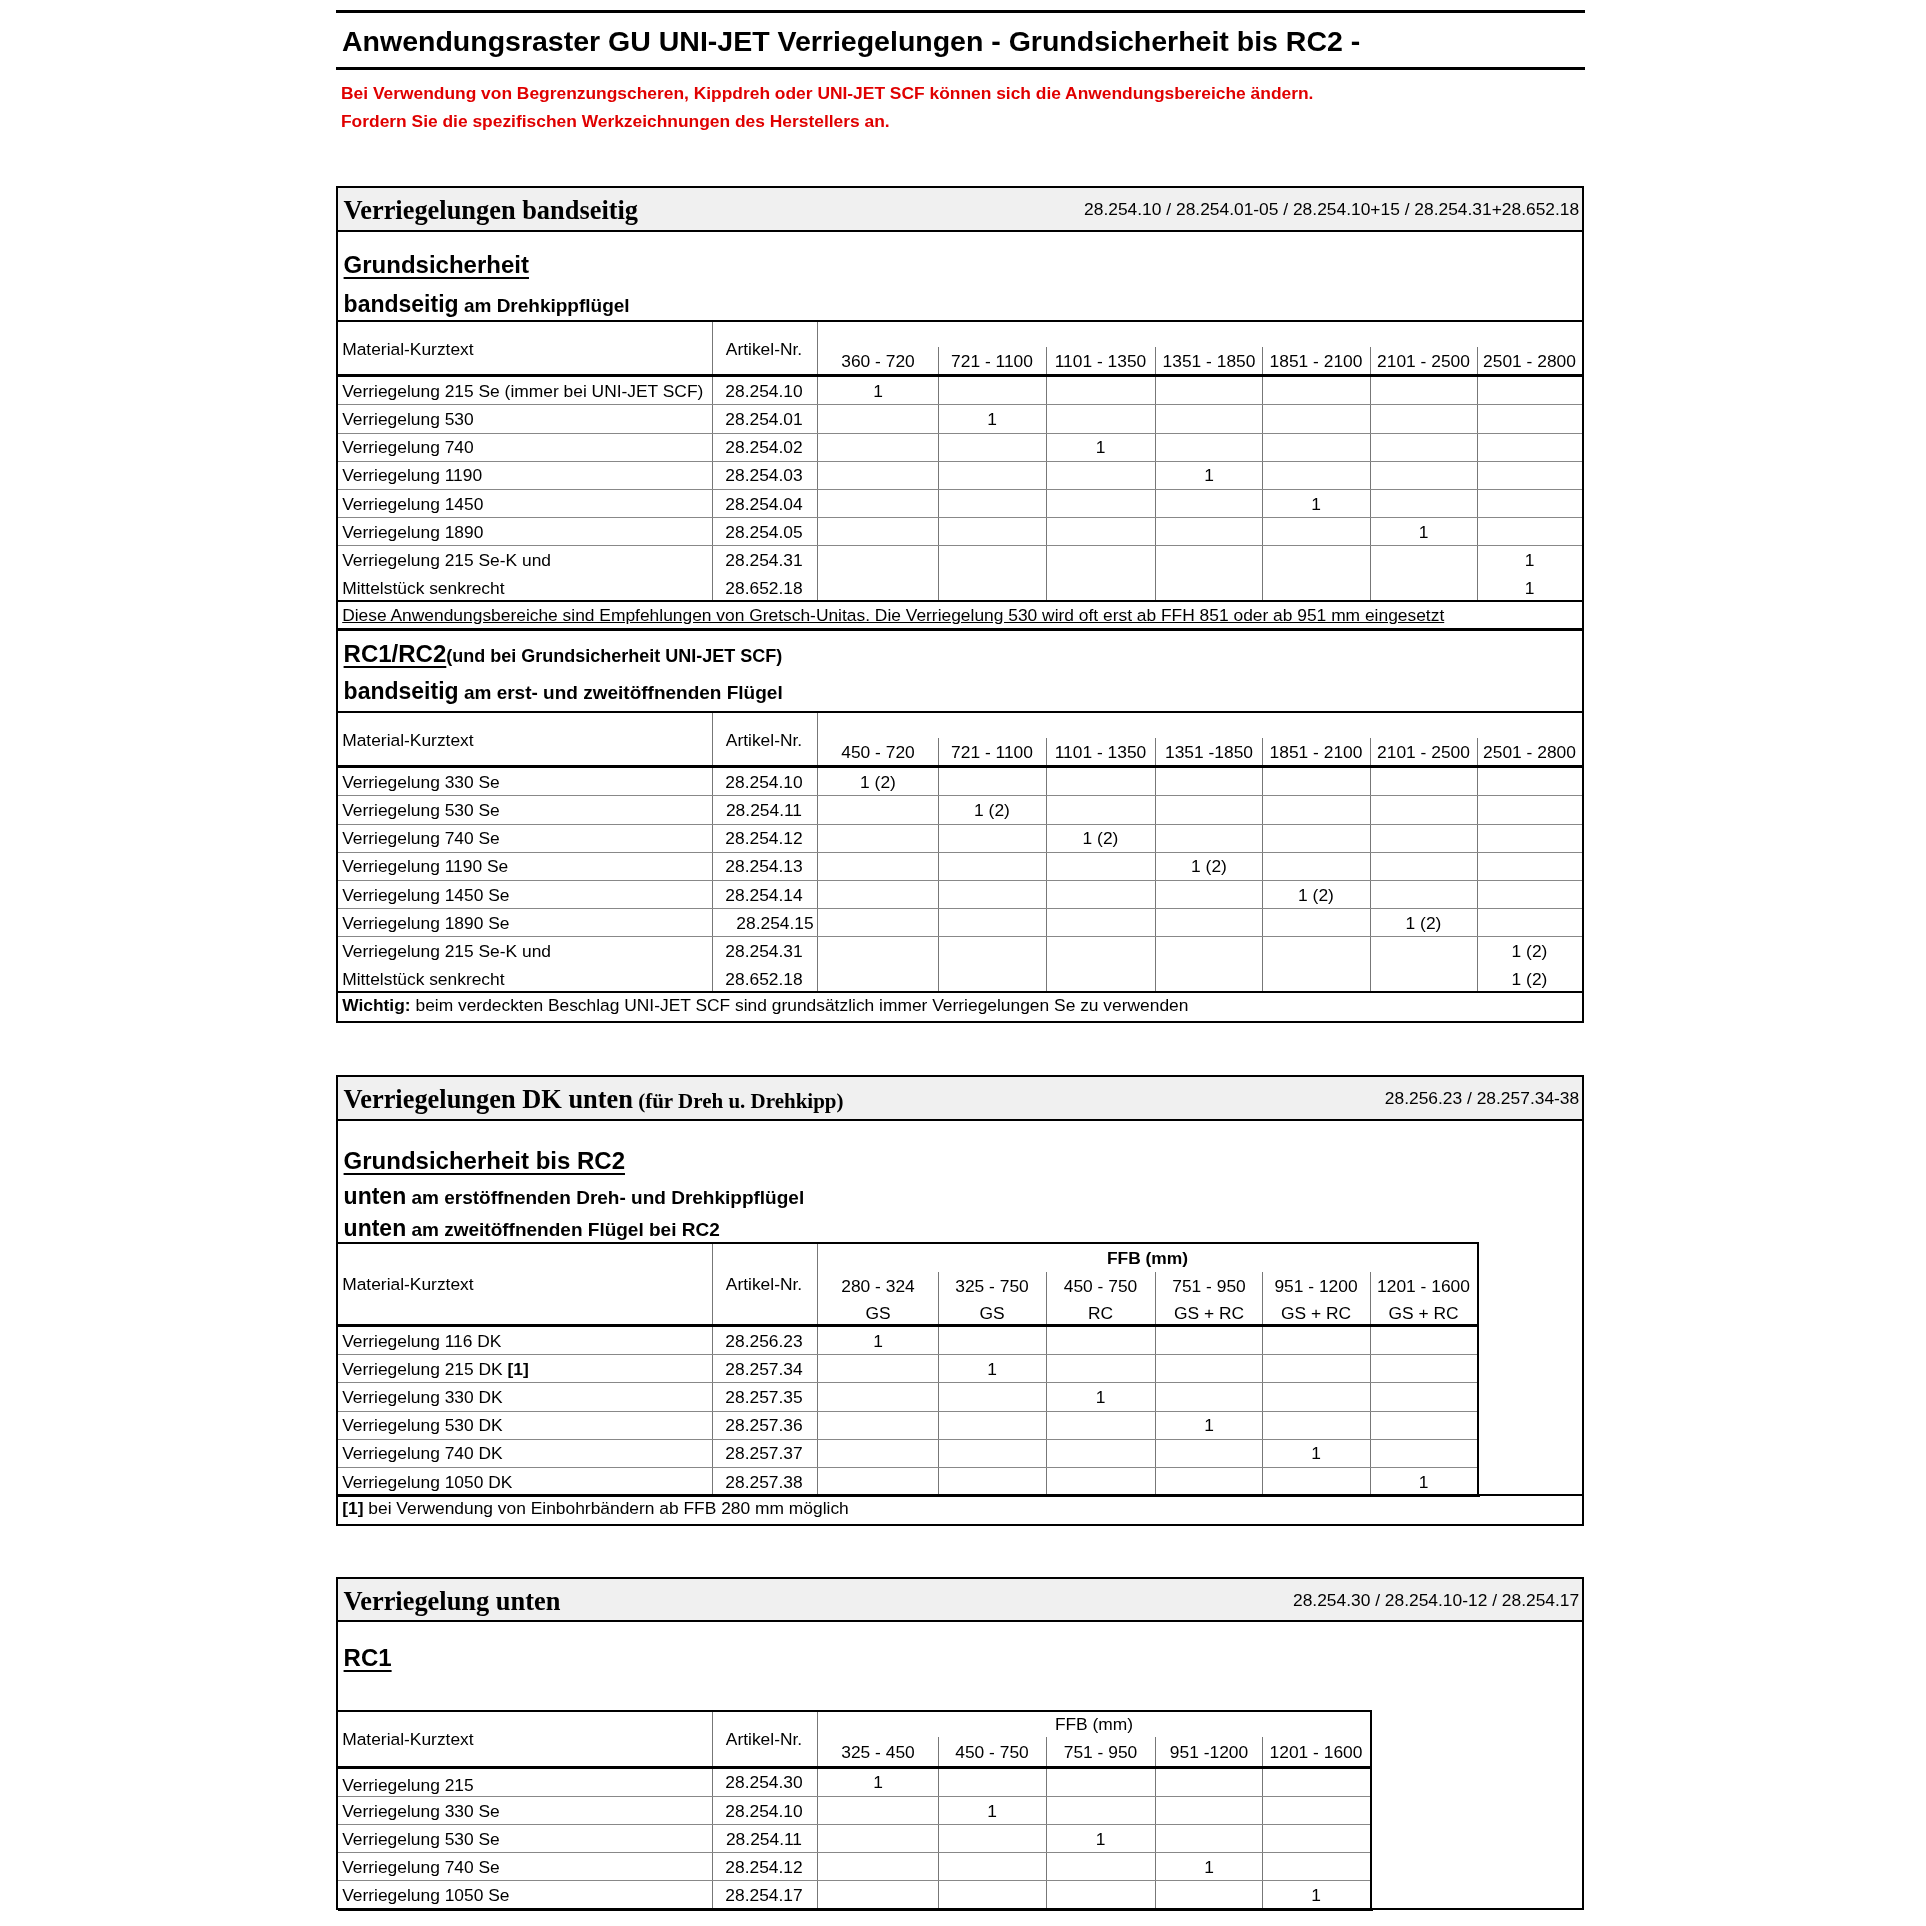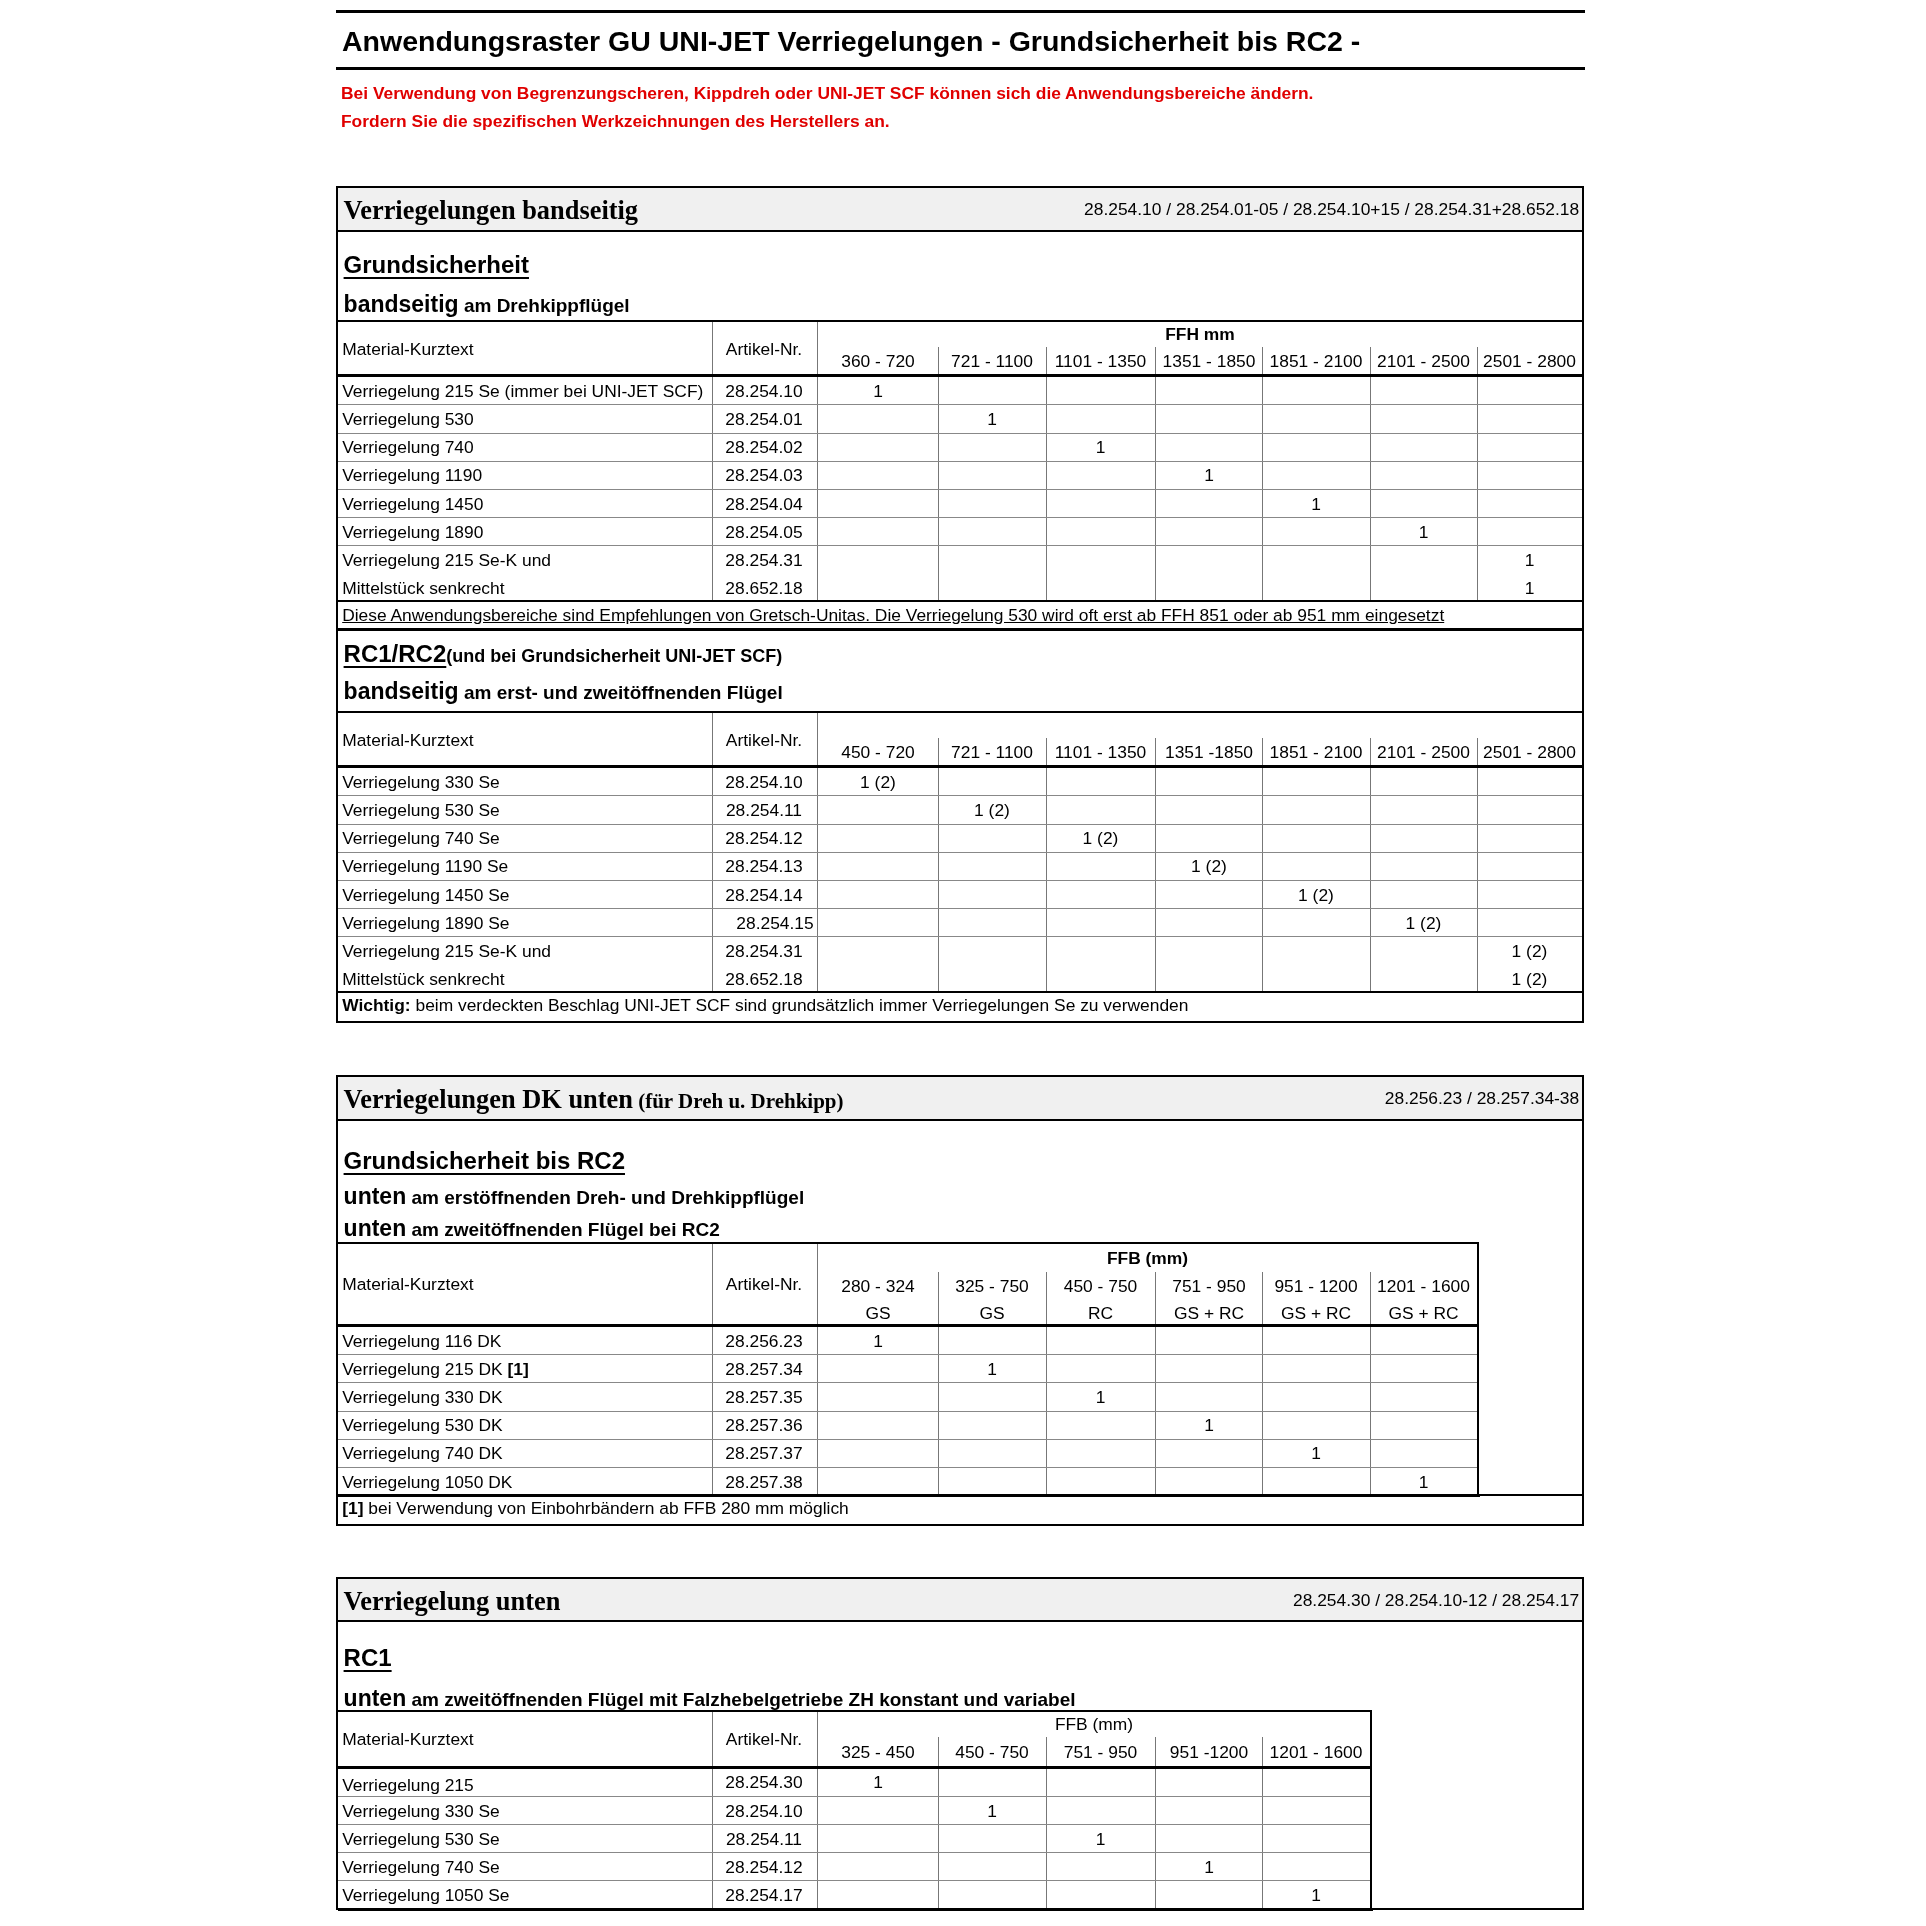--- a/index.html
+++ b/index.html
@@ -37,21 +37,20 @@
 <div id="sec0" class="box" style="top:186px; height:833px;">
     <div class="box-head" style="height:42px;">
       <div class="box-title" style="top:7px;"><span>Verriegelungen bandseitig</span></div>
       <div class="box-refs" style="top:11px;">28.254.10 / 28.254.01-05 / 28.254.10+15 / 28.254.31+28.652.18</div>
     </div>
     <div class="h-under" style="top:63px;"><span>Grundsicherheit</span></div>
     <div class="h-sub" style="top:103px;"><span>bandseitig</span><span class="small"> am Drehkippflügel</span></div>
     <div class="tbl" style="top:132px; width:1244px; height:279px;">
       <div class="cell" style="left:4.2px; top:0; height:54px;">Material-Kurztext</div>
       <div class="cell" style="left:374px; width:104px; top:0; height:54px; justify-content:center;">Artikel-Nr.</div>
-      <div class="cell" style="left:479px; width:766px; top:0; height:25px; justify-content:center;font-weight:bold;">FFH mm</div>
       <div class="cell" style="left:479px; width:122px; top:25px; height:28.5px; justify-content:center;">360 - 720</div>
       <div class="cell" style="left:600px; width:108px; top:25px; height:28.5px; justify-content:center;">721 - 1100</div>
       <div class="cell" style="left:708px; width:109px; top:25px; height:28.5px; justify-content:center;">1101 - 1350</div>
       <div class="cell" style="left:817px; width:108px; top:25px; height:28.5px; justify-content:center;">1351 - 1850</div>
       <div class="cell" style="left:924px; width:108px; top:25px; height:28.5px; justify-content:center;">1851 - 2100</div>
       <div class="cell" style="left:1032px; width:107px; top:25px; height:28.5px; justify-content:center;">2101 - 2500</div>
       <div class="cell" style="left:1139px; width:105px; top:25px; height:28.5px; justify-content:center;">2501 - 2800</div>
       <div class="vl" style="left:374px; top:0px; height:279px;"></div>
       <div class="vl" style="left:479px; top:0px; height:279px;"></div>
       <div class="vl" style="left:600px; top:25px; height:254px;"></div>
@@ -429,21 +428,20 @@
       <b style="white-space:pre;">[1]</b>
       <span style="white-space:pre;"> bei Verwendung von Einbohrbändern ab FFB 280 mm möglich</span>
     </div>
   </div>
 <div id="sec2" class="box" style="top:1577px; height:329px;">
     <div class="box-head" style="height:41px;">
       <div class="box-title" style="top:7px;"><span>Verriegelung unten</span></div>
       <div class="box-refs" style="top:11px;">28.254.30 / 28.254.10-12 / 28.254.17</div>
     </div>
     <div class="h-under" style="top:65px;"><span>RC1</span></div>
-    <div class="h-sub" style="top:106px;"><span>unten</span><span class="small"> am zweitöffnenden Flügel mit Falzhebelgetriebe ZH konstant und variabel</span></div>
     <div class="tbl" style="top:131px; width:1032px; height:196px;border-right:2.8px solid #000;">
       <div class="cell" style="left:4.2px; top:0; height:55px;">Material-Kurztext</div>
       <div class="cell" style="left:374px; width:104px; top:0; height:55px; justify-content:center;">Artikel-Nr.</div>
       <div class="cell" style="left:479px; width:554px; top:0; height:25px; justify-content:center;">FFB (mm)</div>
       <div class="cell" style="left:479px; width:122px; top:25px; height:30px; justify-content:center;">325 - 450</div>
       <div class="cell" style="left:600px; width:108px; top:25px; height:30px; justify-content:center;">450 - 750</div>
       <div class="cell" style="left:708px; width:109px; top:25px; height:30px; justify-content:center;">751 - 950</div>
       <div class="cell" style="left:817px; width:108px; top:25px; height:30px; justify-content:center;">951 -1200</div>
       <div class="cell" style="left:924px; width:108px; top:25px; height:30px; justify-content:center;">1201 - 1600</div>
       <div class="vl" style="left:374px; top:0px; height:196px;"></div>

